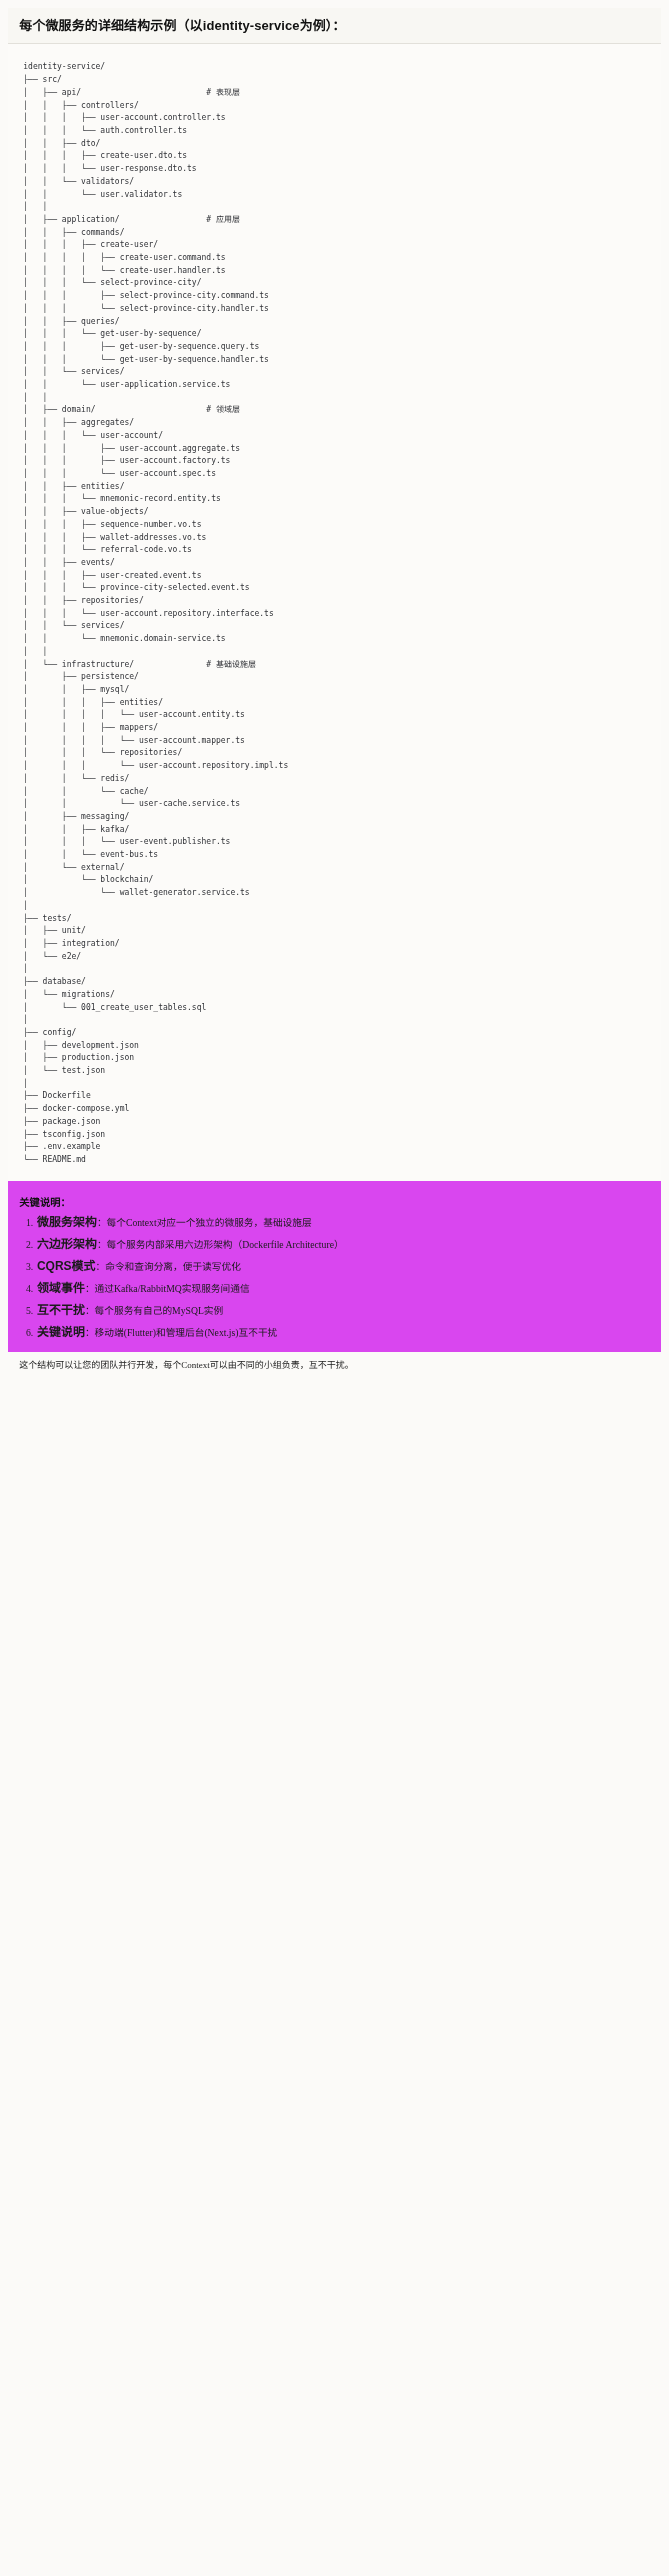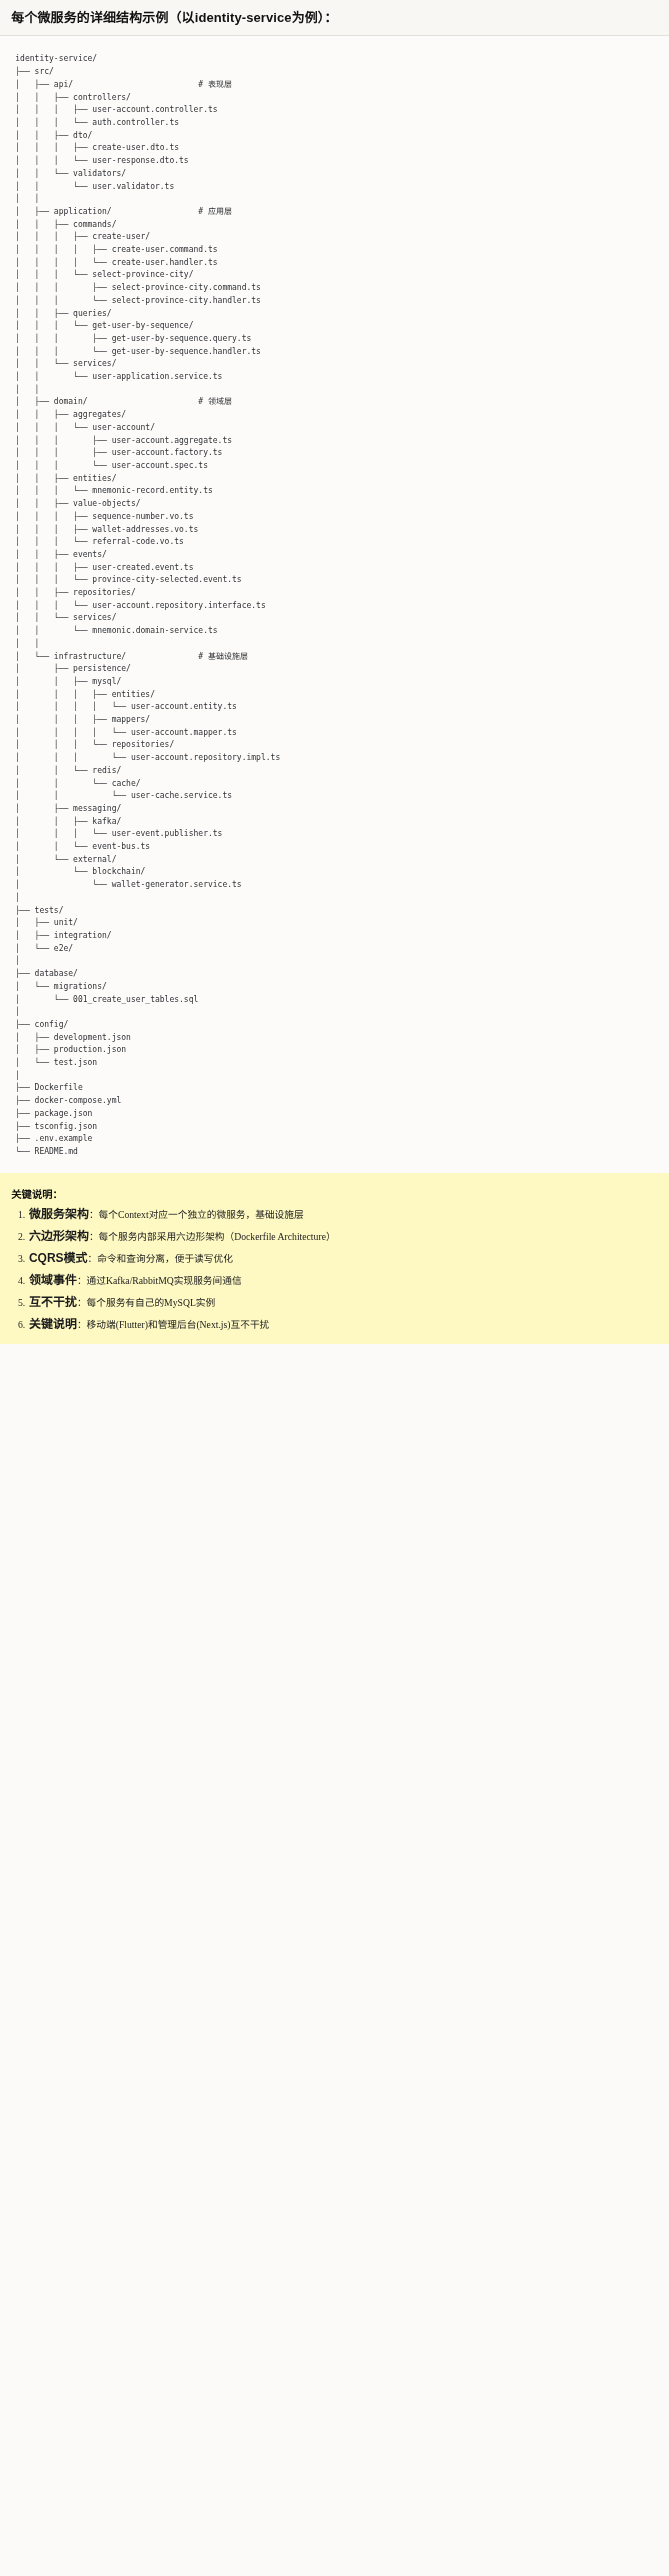--- a/index.html
+++ b/index.html
@@ -7,21 +7,21 @@
   body{
     width:669px;
     background:#fbfaf8;
     font-family:"Liberation Serif", serif;
     color:#1b1b1b;
     -webkit-font-smoothing:antialiased;
   }
   .page{
     width:669px;
     box-sizing:border-box;
-    padding:0;
+    padding:8px;
     background:#fbfaf8;
   }
 
   
   .doc-heading{
     font-family:"Liberation Sans", sans-serif;
     font-weight:bold;
     font-size:13px;
     line-height:16.3px;
     color:#111111;
@@ -50,21 +50,21 @@
     line-height:12.7px;
     color:#2f3136;
     white-space:pre;
     letter-spacing:0px;
     tab-size:4;
   }
 
   
   .notes{
     padding:6.3px 11.3px 3.8px 11.3px;
-    background:#fef9c3;
+    background:#d946ef;
   }
   .notes-title{
     font-family:"Liberation Sans", sans-serif;
     font-weight:bold;
     font-size:10.3px;
     line-height:13.8px;
     color:#111111;
     margin:8.8px 0 6.3px 0;
   }
   ol.notes-list{
@@ -200,15 +200,16 @@
     <ol class="notes-list">
         <li><b>微服务架构</b><span>：每个Context对应一个独立的微服务，基础设施层</span></li>
         <li><b>六边形架构</b><span>：每个服务内部采用六边形架构（Dockerfile Architecture）</span></li>
         <li><b>CQRS模式</b><span>：命令和查询分离，便于读写优化</span></li>
         <li><b>领域事件</b><span>：通过Kafka/RabbitMQ实现服务间通信</span></li>
         <li><b>互不干扰</b><span>：每个服务有自己的MySQL实例</span></li>
         <li><b>关键说明</b><span>：移动端(Flutter)和管理后台(Next.js)互不干扰</span></li>
       </ol>
   </div>
 
+  <div class="closing">这个结构可以让您的团队并行开发，每个Context可以由不同的小组负责，互不干扰。</div>
 
 </div>
 
 
 </body></html>

